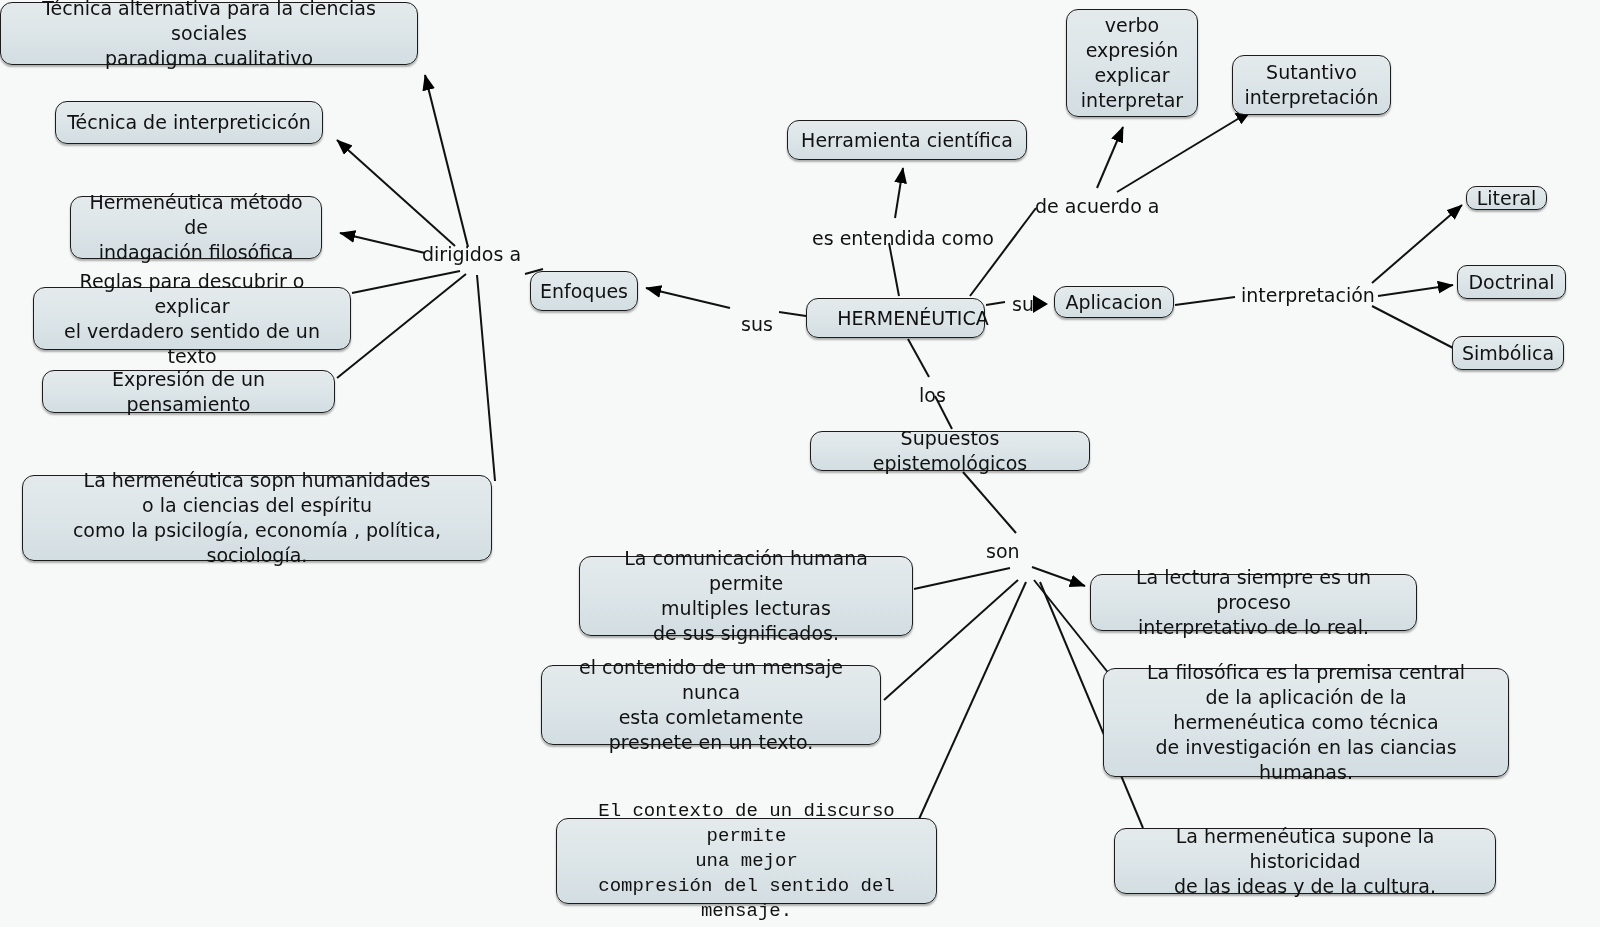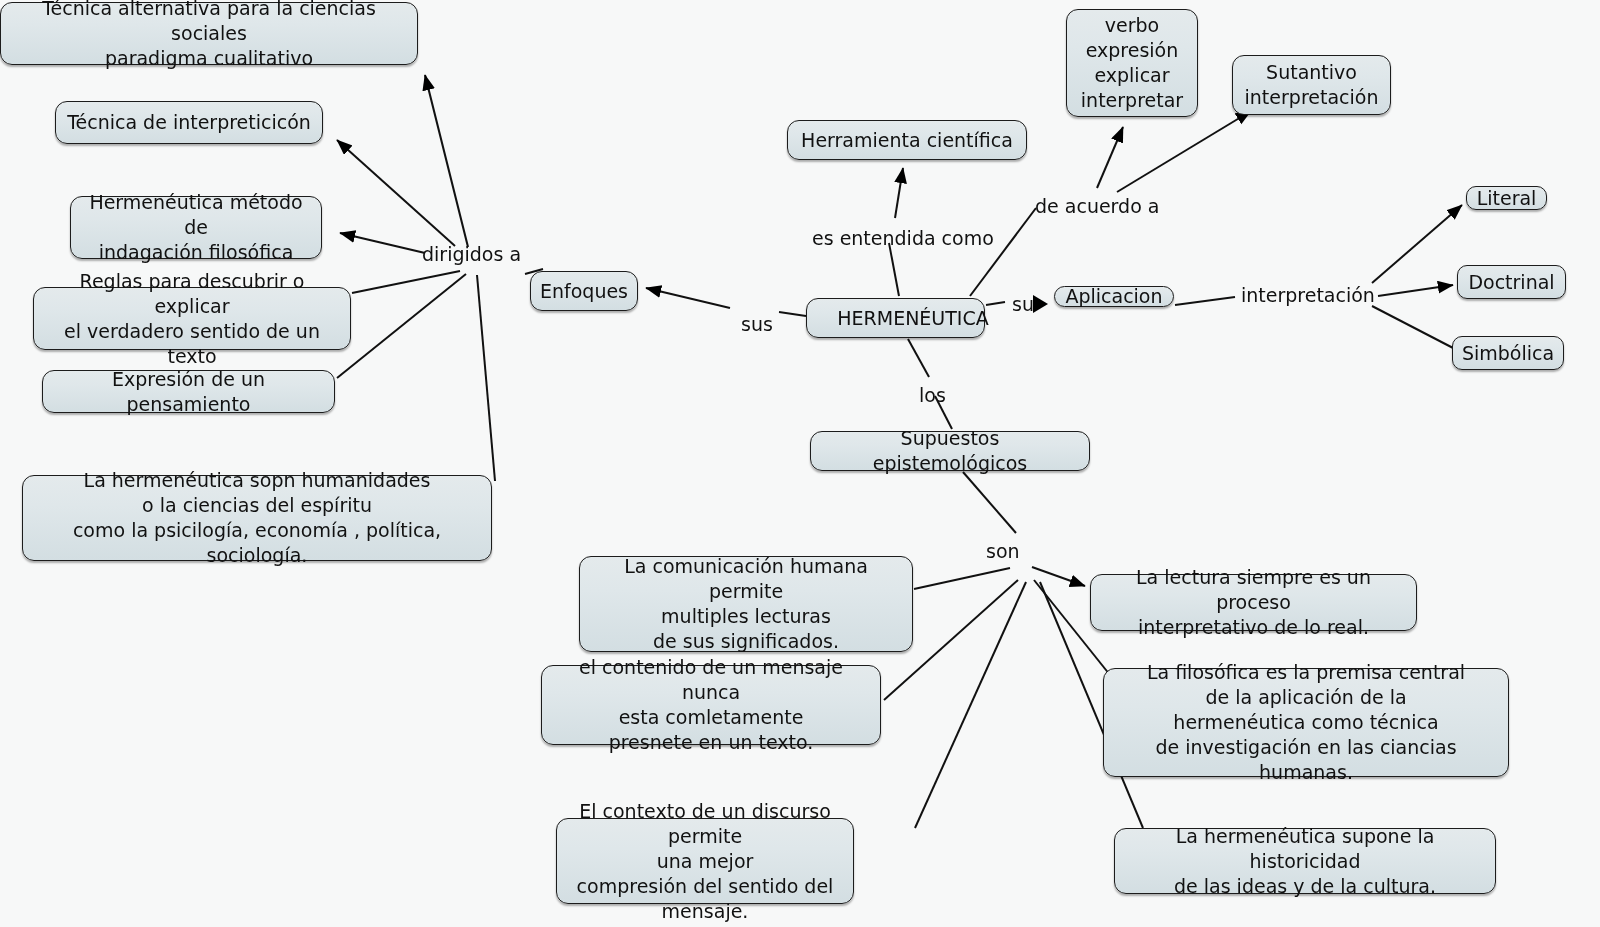--- a/index.html
+++ b/index.html
@@ -121,39 +121,39 @@
   <div class="node" style="left:806px;top:298px;width:179px;height:40px;padding-left:45px;">HERMENÉUTICA</div>
 
   <div class="node" style="left:1066px;top:9px;width:132px;height:108px;">verbo
 expresión
 explicar
 interpretar</div>
 
   <div class="node" style="left:1232px;top:43px;width:159px;height:60px;margin-top:12px;">Sutantivo
 interpretación</div>
 
-  <div class="node" style="left:1054px;top:286px;width:120px;height:21px;text-align:center;">Aplicacion</div>
+  <div class="node" style="left:1054px;top:286px;width:120px;height:32px;text-align:center;">Aplicacion</div>
 
   <div class="node small" style="left:1466px;top:186px;width:81px;height:24px;">Literal</div>
 
   <div class="node small" style="left:1457px;top:265px;width:109px;height:34px;">Doctrinal</div>
 
   <div class="node small" style="left:1452px;top:336px;width:112px;height:34px;">Simbólica</div>
 
   <div class="node" style="left:810px;top:431px;width:280px;height:40px;">Supuestos epistemológicos</div>
 
-  <div class="node" style="left:579px;top:556px;width:334px;height:96px;">La comunicación humana permite
+  <div class="node" style="left:579px;top:556px;width:334px;height:80px;">La comunicación humana permite
 multiples lecturas
 de sus significados.</div>
 
   <div class="node" style="left:541px;top:665px;width:340px;height:80px;">el contenido de un mensaje nunca
 esta comletamente
 presnete en un texto.</div>
 
-  <div class="node" style="left:556px;top:818px;width:298px;height:86px;">El contexto de un discurso permite
+  <div class="node" style="left:556px;top:818px;width:381px;height:86px;font-family:Liberation Mono, monospace;">El contexto de un discurso permite
 una mejor
 compresión del sentido del mensaje.</div>
 
   <div class="node" style="left:1090px;top:574px;width:327px;height:57px;">La lectura siempre es un proceso
 interpretativo de lo real.</div>
 
   <div class="node" style="left:1103px;top:668px;width:406px;height:109px;">La filosófica es la premisa central
 de la aplicación de la
 hermenéutica como técnica
 de investigación en las ciancias humanas.</div>

